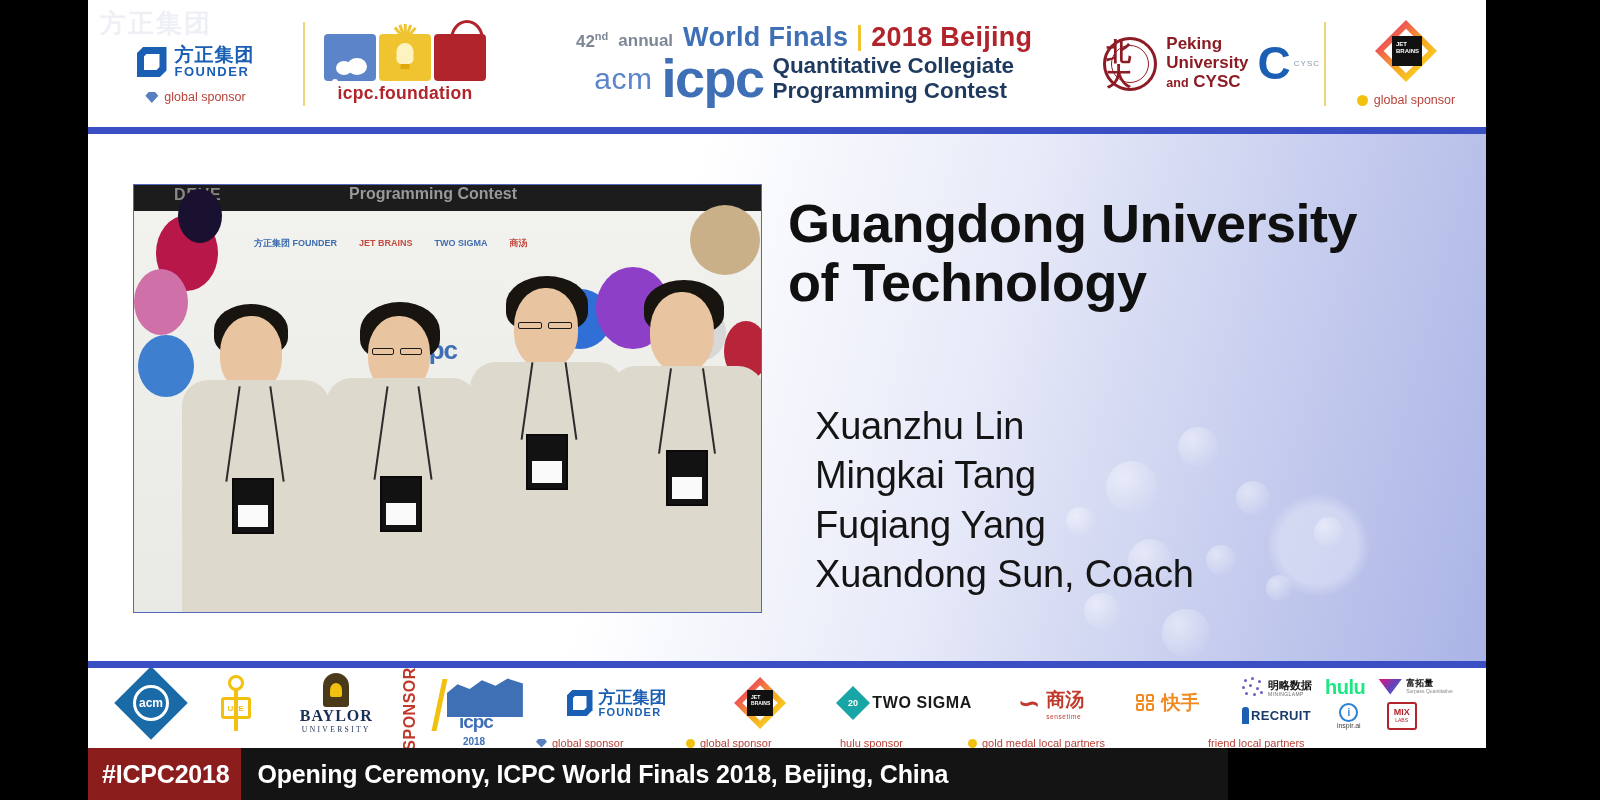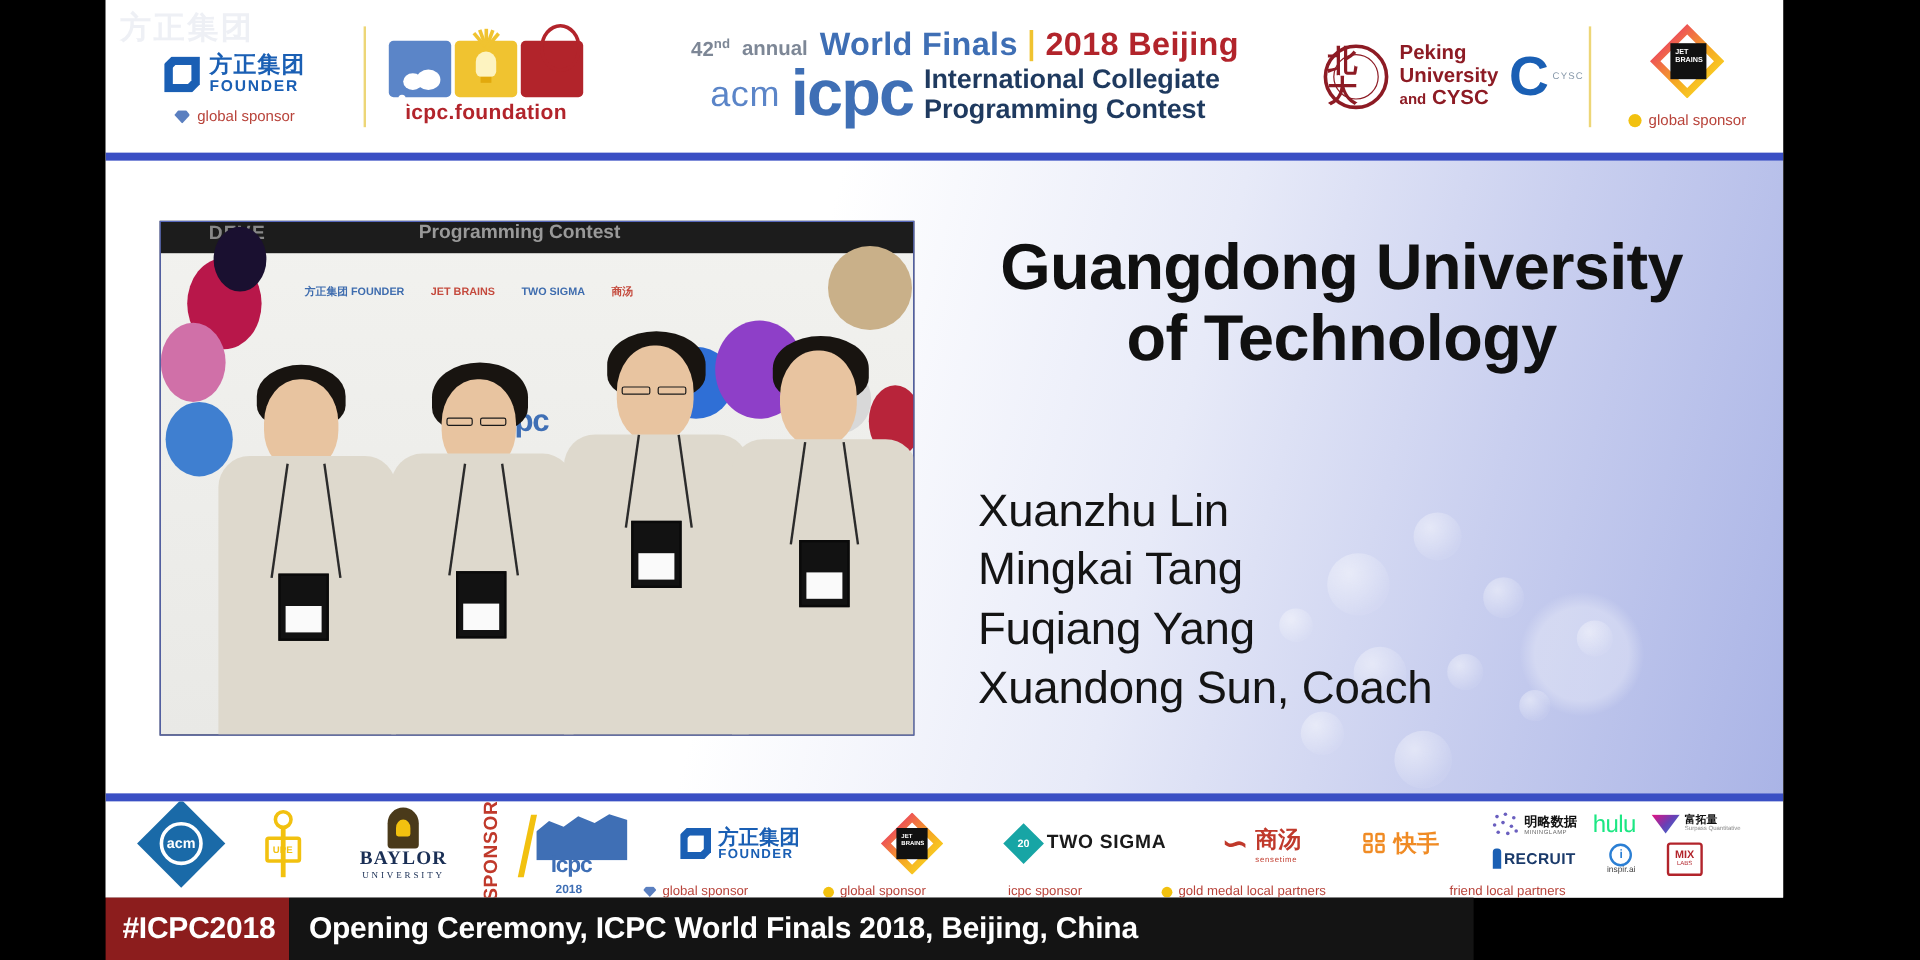--- a/index.html
+++ b/index.html
@@ -138,21 +138,21 @@
   .ph-balloon { position: absolute; border-radius: 50%; }
   .person { position: absolute; bottom: 0; }
   .head { position: absolute; border-radius: 48% 48% 44% 44%; background: #e8c4a0; }
   .hair { position: absolute; border-radius: 50% 50% 35% 35%; background: #181410; }
   .body { position: absolute; bottom: 0; background: #ded9cd; border-radius: 26px 26px 0 0; }
   .lanyard { position: absolute; width: 2px; background: #2b2b2b; }
   .badge { position: absolute; width: 42px; height: 56px; background: #121212; border: 2px solid #0a0a0a; }
   .badge:after { content:""; position:absolute; left:4px; bottom:5px; right:4px; height:22px; background:#fafafa; }
   .glasses { position: absolute; height: 7px; border: 1.5px solid #1a1a1a; border-radius: 2px; }
 
-  .title-wrap { position: absolute; left: 700px; top: 60px; width: 660px; text-align: center; }
+  .title-wrap { position: absolute; left: 700px; top: 60px; width: 660px; }
   .slide-title { font-size: 54px; font-weight: bold; color: #101010; line-height: 1.1; letter-spacing: -.5px; }
   .names { position: absolute; left: 727px; top: 268px; }
   .name-line { font-size: 38px; color: #141414; line-height: 1.3; letter-spacing: -.2px; }
 
   
   .footer { position: relative; width: 100%; height: 87px; background: #fff; overflow: hidden; }
   .foot-row { display: flex; align-items: center; height: 66px; padding: 4px 14px 0 20px; gap: 0; }
   .f-item { display:flex; flex-direction: column; align-items:center; justify-content:center; }
 
   .acm-diamond { width: 52px; height: 52px; background: #1a6aa8; transform: rotate(45deg);
@@ -207,21 +207,21 @@
   .ks-mark i { position:absolute; width:8px; height:8px; border:2px solid #f08b24; border-radius:2px; }
   .ks-cn { font-size: 19px; font-weight:bold; color:#f08b24; }
 
   .f-grid { display:flex; flex-direction:column; gap:5px; }
   .f-grid-row { display:flex; align-items:center; gap: 13px; }
   .mlamp { display:flex; align-items:flex-end; gap:4px; }
   .mlamp-dots { width: 22px; height: 20px; position:relative; }
   .mlamp-dots i { position:absolute; width:3px; height:3px; border-radius:50%; background:#6a5fbf; }
   .mlamp-cn { font-size: 11px; font-weight:bold; color:#111; line-height:1; }
   .mlamp-en { font-size: 5px; color:#666; letter-spacing:.4px; }
-  .hulu { font-size: 20px; font-weight: normal; color: #1ce783; letter-spacing: -.5px; line-height:1; }
+  .hulu { font-size: 20px; font-weight: bold; color: #1ce783; letter-spacing: -.5px; line-height:1; }
   .surpass { display:flex; align-items:center; gap:4px; }
   .surpass-mark { width: 24px; height: 16px;
       background: linear-gradient(135deg,#e8117f,#6a3fb5,#2b7fd4); clip-path: polygon(0 0,100% 0,50% 100%); }
   .surpass-t1 { font-size: 9px; font-weight:bold; color:#111; line-height:1; }
   .surpass-t2 { font-size: 5px; color:#888; }
   .recruit { display:flex; align-items:center; gap:2px; }
   .recruit-mark { width: 7px; height: 17px; background: #1a5fb4; border-radius: 3px 3px 0 0; }
   .recruit-txt { font-size: 13px; font-weight:bold; color:#1a3a6a; letter-spacing:.3px; }
   .inspir { display:flex; flex-direction:column; align-items:center; }
   .inspir-circ { width: 19px; height: 19px; border-radius:50%; border:2px solid #2b7fd4;
@@ -305,21 +305,21 @@
           <div class="wf-42"><span>42</span><sup>nd</sup></div>
           <div class="wf-annual">annual</div>
           <div class="wf-worldfinals">World Finals</div>
           <div class="wf-bar"></div>
           <div class="wf-beijing">2018 Beijing</div>
         </div>
         <div class="icpc-line">
           <div class="acm-txt">acm</div>
           <div class="icpc-txt">icpc</div>
           <div>
-            <div class="icpc-sub">International Collegiate</div>
+            <div class="icpc-sub">Quantitative Collegiate</div>
             <div class="icpc-sub">Programming Contest</div>
           </div>
         </div>
       </div>
 
       <div class="pku-block">
         <div class="pku-seal">
           <div class="pku-glyph">北大</div>
         </div>
         <div class="pku-txt">
@@ -581,21 +581,21 @@
       <div class="foot-caps">
         <div class="cap" style="left:448px">
           <div class="gem"></div>
           <span>global sponsor</span>
         </div>
         <div class="cap" style="left:598px">
           <div class="dot-y"></div>
           <span>global sponsor</span>
         </div>
         <div class="cap" style="left:752px">
-          <span>icpc sponsor</span>
+          <span>hulu sponsor</span>
         </div>
         <div class="cap" style="left:880px">
           <div class="dot-y"></div>
           <span>gold medal local partners</span>
         </div>
         <div class="cap" style="left:1120px">
           <span>friend local partners</span>
         </div>
       </div>
     </div>

